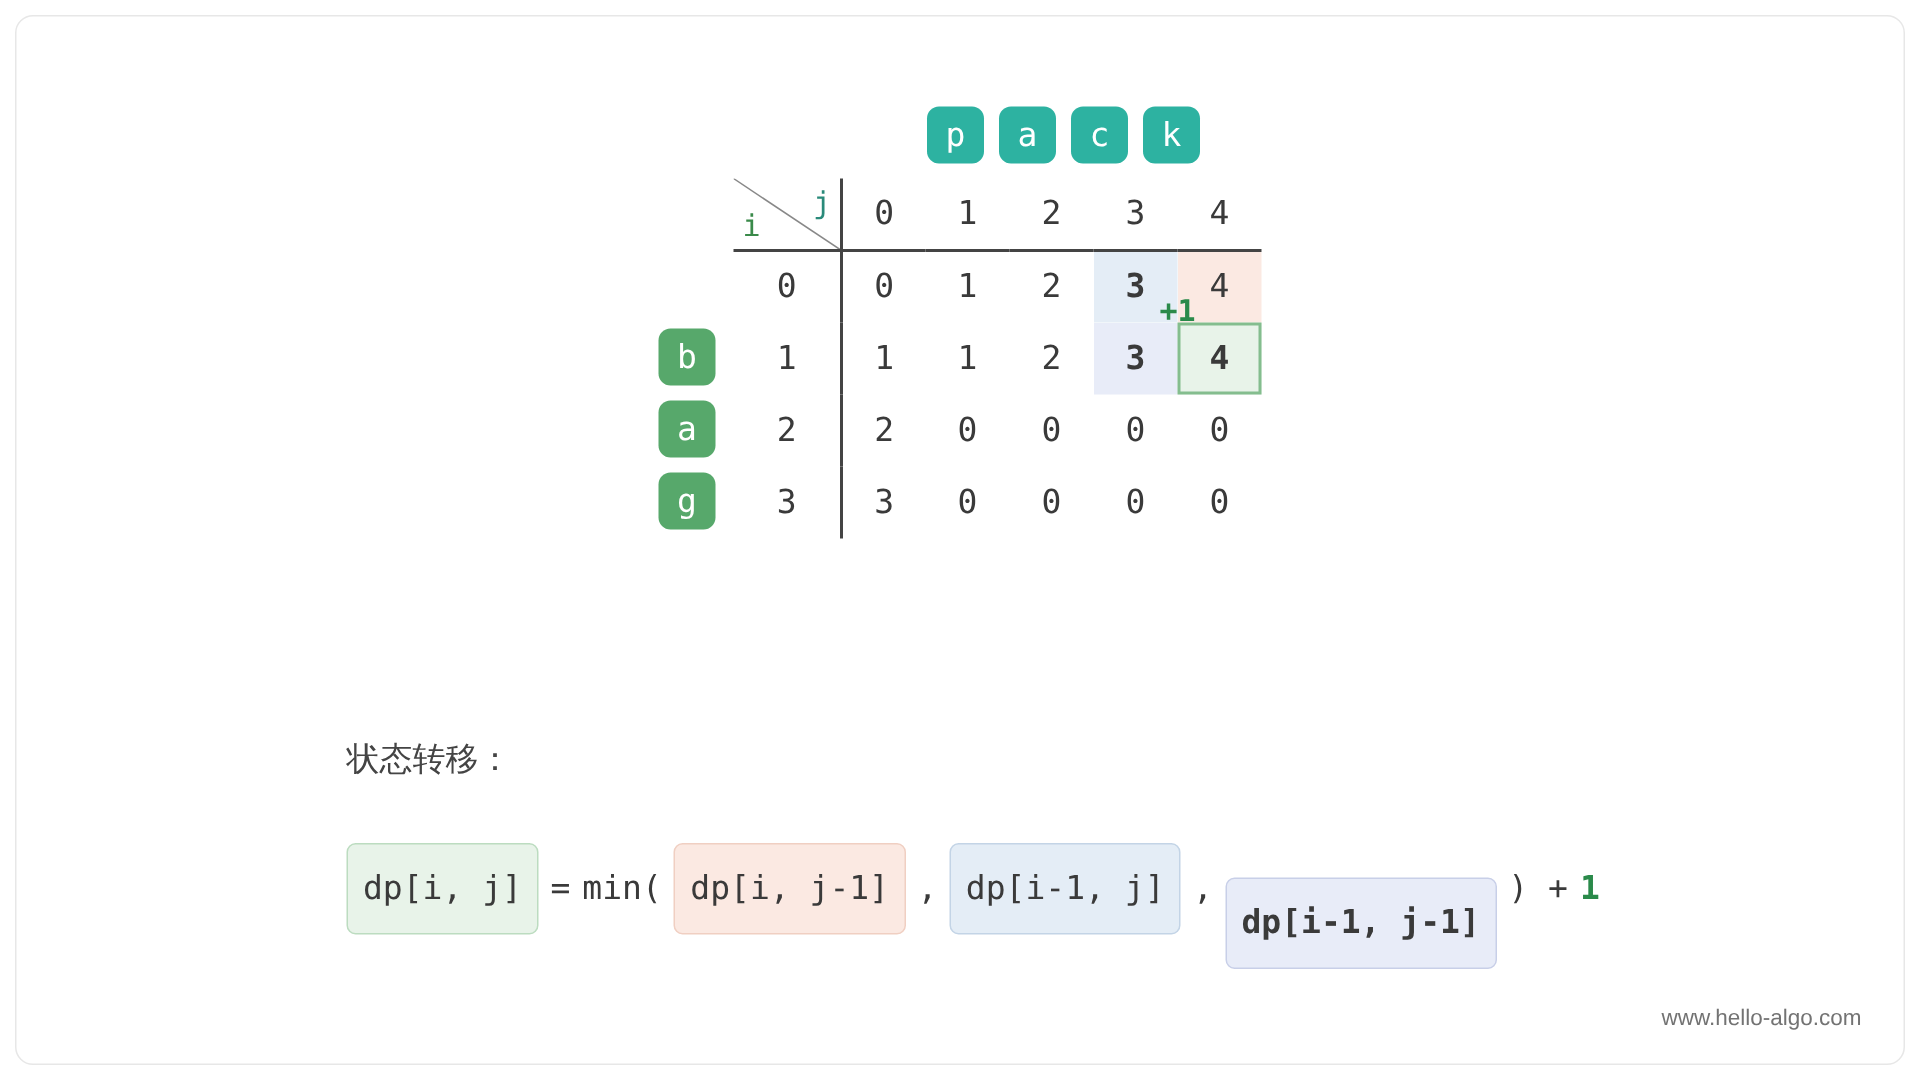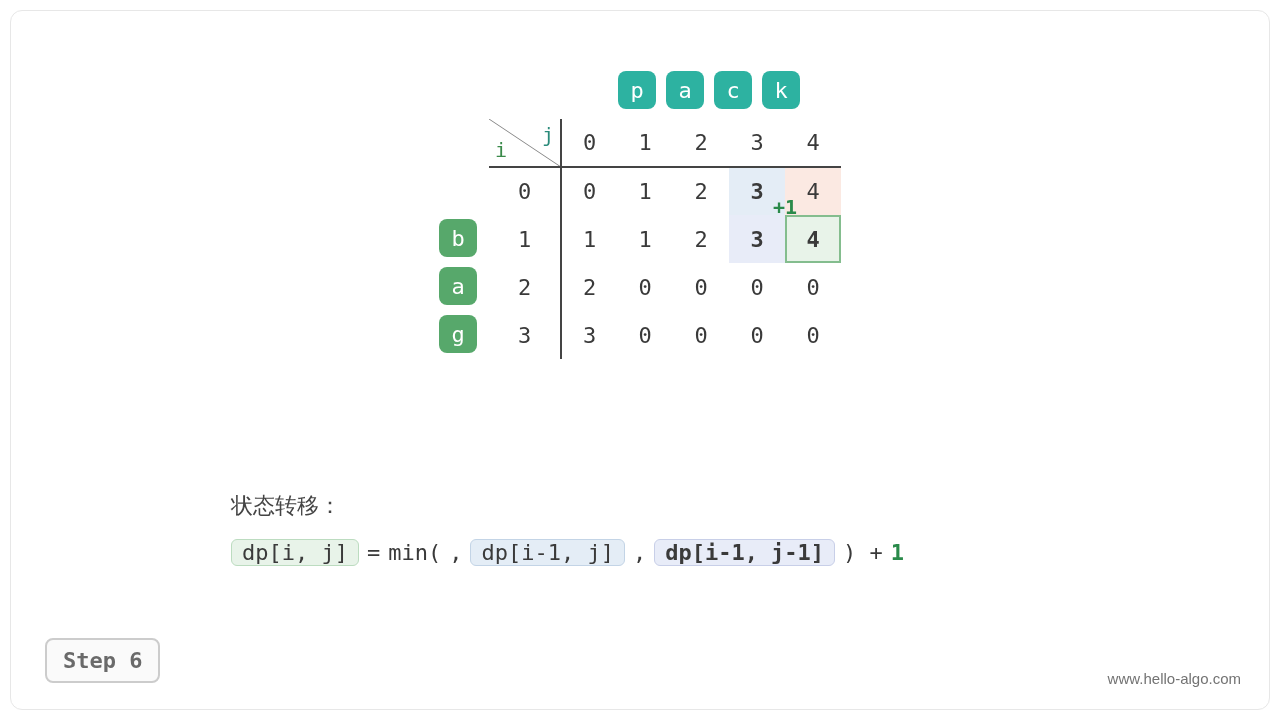--- a/index.html
+++ b/index.html
@@ -130,29 +130,29 @@
     margin-bottom: 18px;
     font-family: -apple-system, 'Segoe UI', sans-serif;
   }
   .formula {
     display: flex;
     align-items: center;
     gap: 8px;
     flex-wrap: wrap;
   }
   .pill {
-    padding: 0 10px;
+    padding: 17px 10px;
     border-radius: 6px;
     border: 1px solid transparent;
     font-family: ui-monospace, Menlo, Consolas, monospace;
   }
   .pill-green { background: #e8f3e9; border-color: #bcdcc0; }
   .pill-red   { background: #fbe9e2; border-color: #f0cfc2; }
   .pill-blue  { background: #e4edf6; border-color: #c3d4e6; font-weight: 400; }
-  .pill-blue2 { background: #e8ecf8; border-color: #c8cfe8; font-weight: 700; }
+  .pill-blue2 { background: #e8ecf8; border-color: #c8cfe8; font-weight: 700; margin-top: 46px; }
   .txt-green { color: #2a8a4a; font-weight: 700; }
   .step-badge {
     position: absolute;
     left: 34px;
     bottom: 26px;
     border: 2px solid #ccc;
     border-radius: 8px;
     padding: 8px 16px;
     font-size: 22px;
     font-weight: 700;
@@ -241,25 +241,25 @@
         </table>
     </div>
   </div>
 
   <div class="formula-area">
     <div class="formula-title">状态转移：</div>
     <div class="formula">
       <span class="pill pill-green">dp[i, j]</span>
       <span>=</span>
       <span>min(</span>
+      <span class="pill pill-red">dp[i, j-1]</span>
       <span>,</span>
       <span class="pill pill-blue">dp[i-1, j]</span>
       <span>,</span>
       <span class="pill pill-blue2">dp[i-1, j-1]</span>
       <span>) +</span>
       <span class="txt-green">1</span>
     </div>
   </div>
 
-  <div class="step-badge">Step 6</div>
   <div class="watermark">www.hello-algo.com</div>
 
 </div>
 
 </body></html>

